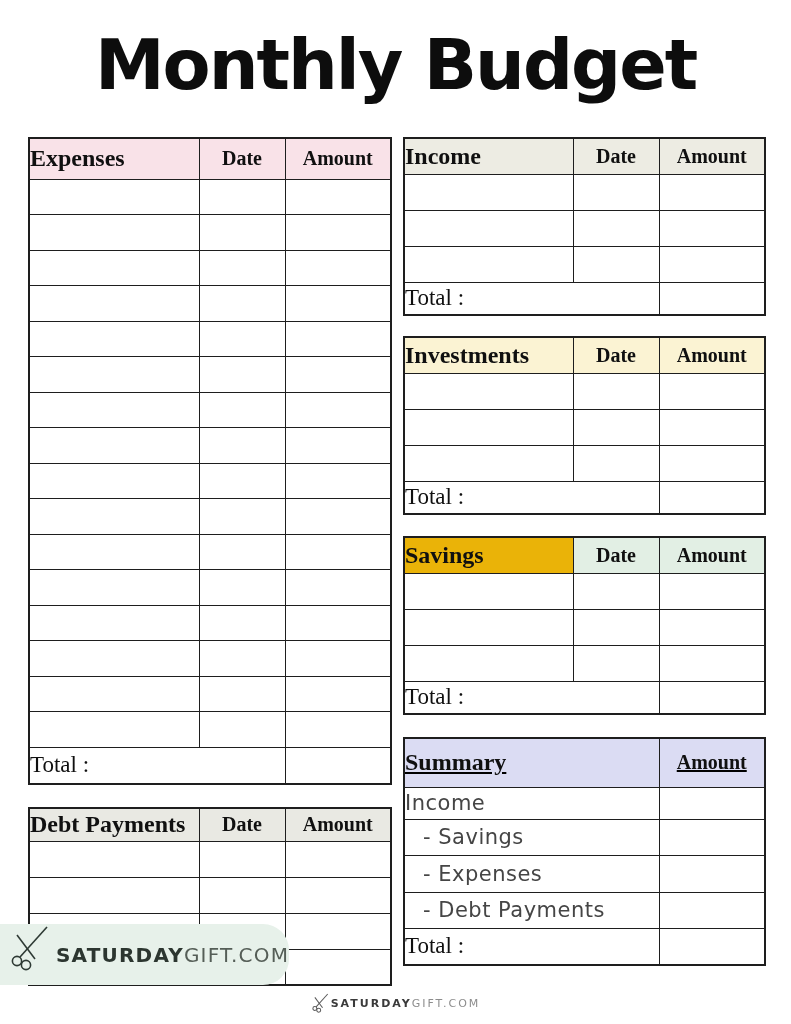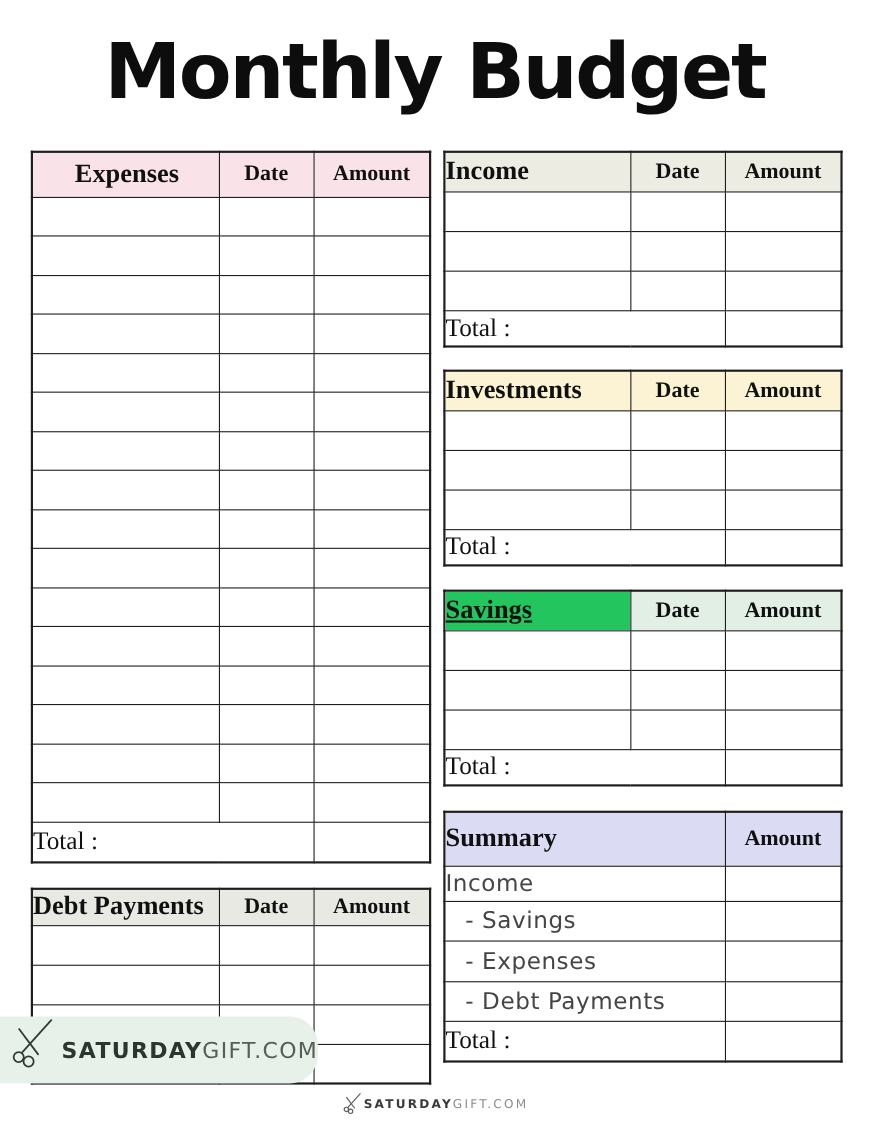--- a/index.html
+++ b/index.html
@@ -34,21 +34,21 @@
   .debt thead tr{height:33px;}
   .debt tbody.fill tr{height:36px;}
 
   .rtable thead tr{height:36px;}
   .rtable tbody.fill tr{height:36px;}
   .rtable tbody.totalrow tr{height:33px;}
   .income{margin-bottom:20px;}
   .investments{margin-bottom:21px;}
   .savings{margin-bottom:22px;}
 
-  .summary thead tr{height:49px;}
+  .summary thead tr{height:49px;text-decoration:underline;}
   .summary tbody.rows tr{height:36.5px;}
   .summary tbody.rows tr.first{height:32px;}
   .summary tbody.totalrow tr{height:36px;}
   td.sum-label{font-family:"DejaVu Sans", sans-serif;font-weight:400;font-size:21px;
     color:#454545;text-align:left;padding-left:14px;letter-spacing:0.5px;}
   tr.indent td.sum-label{padding-left:18px;}
 
   
   .brand-badge{position:absolute;left:0;top:924px;width:289px;height:61px;
     border-radius:0 26px 26px 0;display:flex;align-items:center;z-index:5;}
@@ -76,21 +76,21 @@
   <div class="col-left">
 
     <table class="btable expenses">
       <colgroup>
           <col style="width:170px">
           <col style="width:86px">
           <col style="width:106px">
         </colgroup>
       <thead>
         <tr>
-          <th class="cat" style="background-color: rgb(249, 226, 232); padding-left: 38px;">Expenses</th>
+          <th class="cat" style="background-color: rgb(249, 226, 232);">Expenses</th>
           <th class="small" style="background-color: rgb(249, 226, 232);">Date</th>
           <th class="small" style="background-color: rgb(249, 226, 232);">Amount</th>
         </tr>
       </thead>
       <tbody class="fill">
         <tr>
           <td></td>
           <td></td>
           <td></td>
         </tr>
@@ -295,21 +295,21 @@
     </table>
 
     <table class="btable rtable savings">
       <colgroup>
           <col style="width:169px">
           <col style="width:86px">
           <col style="width:106px">
         </colgroup>
       <thead>
         <tr>
-          <th class="cat" style="background-color: #22c55e; text-decoration: underline;">Savings</th>
+          <th class="cat" style="background-color: #eab308;">Savings</th>
           <th class="small" style="background-color: rgb(226, 239, 228);">Date</th>
           <th class="small" style="background-color: rgb(226, 239, 228);">Amount</th>
         </tr>
       </thead>
       <tbody class="fill">
         <tr>
           <td></td>
           <td></td>
           <td></td>
         </tr>

